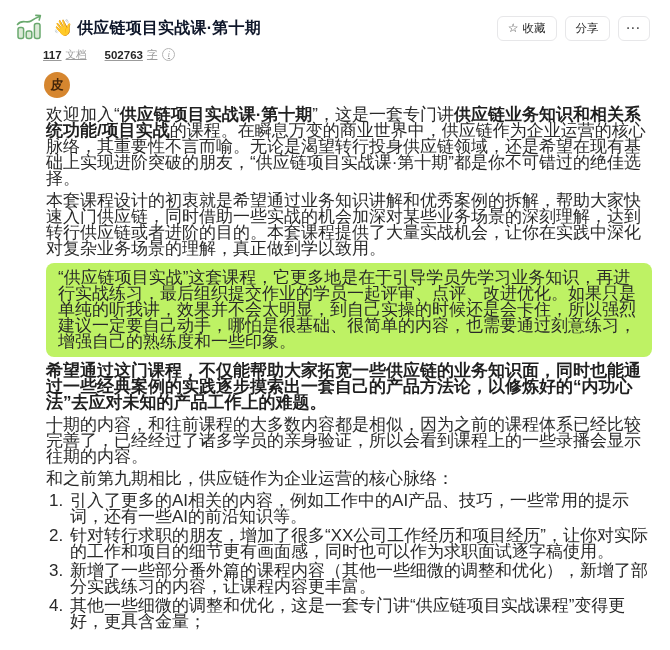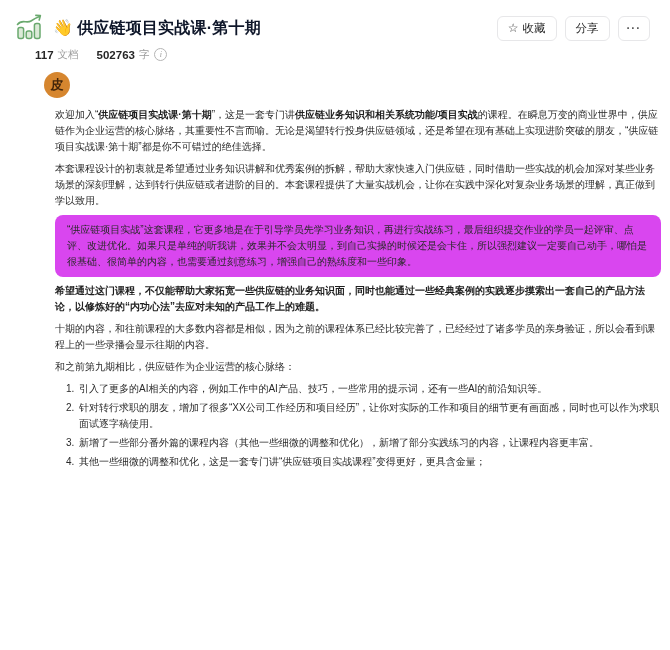--- a/index.html
+++ b/index.html
@@ -16,33 +16,33 @@
   .page-title{font-size:16px;font-weight:700;margin-left:9px;flex:1;color:#0f172a;
     white-space:nowrap;overflow:hidden;letter-spacing:.2px;}
   .title-emoji{margin-right:4px;}
   .actions{display:flex;align-items:center;gap:8px;}
   .btn{display:flex;align-items:center;gap:4px;height:25px;padding:0 10px;
     border:1px solid #e7e7e9;border-radius:6px;background:#fff;font-size:11.5px;
     color:#262626;cursor:pointer;box-sizing:border-box;}
   .btn .star{font-size:12px;line-height:1;position:relative;top:-0.5px;color:#444;}
   .btn-more{padding:0 8px;letter-spacing:1px;font-weight:700;color:#555;}
   
-  .stats-row{margin:3px 0 0 21px;display:flex;align-items:center;font-size:10.5px;color:#9b9b9b;height:15px;}
+  .stats-row{margin:3px 0 0 29px;display:flex;align-items:center;font-size:10.5px;color:#9b9b9b;height:15px;text-decoration:underline;}
   .stat{display:flex;align-items:center;margin-right:18px;}
   .stat .num{color:#262626;font-weight:700;font-size:11.5px;margin-right:4px;}
   .info-circle{display:inline-flex;align-items:center;justify-content:center;
     width:11px;height:11px;border:1px solid #b5b5b5;border-radius:50%;
     font-size:8px;color:#9b9b9b;margin-left:5px;font-family:"Liberation Serif",serif;font-style:italic;}
   
   .avatar-row{margin:10px 0 9px 30px;}
   .avatar{width:26px;height:26px;border-radius:50%;background:#d6862f;
     display:flex;align-items:center;justify-content:center;
     font-size:13px;font-weight:700;color:#42250a;cursor:pointer;}
   
-  .doc-body{margin-left:41px;width:606px;font-size:10px;line-height:16px;color:#292929;}
+  .doc-body{margin-left:32px;width:606px;font-size:17px;line-height:16px;color:#292929;}
   .para{margin:0 0 6px;}
   .para:last-child{margin-bottom:0;}
   .seg{}
   .bold{font-weight:700;color:#1f1f1f;}
   .callout{border-radius:8px;padding:7px 12px;margin:0 0 6px;box-sizing:border-box;}
   ol.num-list{margin:0 0 6px;padding-left:22px;}
   ol.num-list li{margin-bottom:3px;padding-left:2px;}
 </style>
 </head>
 <body>
@@ -88,21 +88,21 @@
     </span>
   </div>
 
   <div class="avatar-row">
     <div class="avatar">皮</div>
   </div>
 
   <div class="doc-body">
       <p class="para"><span class="seg">欢迎加入“</span><span class="seg bold">供应链项目实战课·第十期</span><span class="seg">”，这是一套专门讲</span><span class="seg bold">供应链业务知识和相关系统功能/项目实战</span><span class="seg">的课程。在瞬息万变的商业世界中，供应链作为企业运营的核心脉络，其重要性不言而喻。无论是渴望转行投身供应链领域，还是希望在现有基础上实现进阶突破的朋友，“供应链项目实战课·第十期”都是你不可错过的绝佳选择。</span></p>
       <p class="para"><span class="seg">本套课程设计的初衷就是希望通过业务知识讲解和优秀案例的拆解，帮助大家快速入门供应链，同时借助一些实战的机会加深对某些业务场景的深刻理解，达到转行供应链或者进阶的目的。本套课程提供了大量实战机会，让你在实践中深化对复杂业务场景的理解，真正做到学以致用。</span></p>
-      <div class="callout" style="background: #d946ef;"><span class="seg">“供应链项目实战”这套课程，它更多地是在于引导学员先学习业务知识，再进行实战练习，最后组织提交作业的学员一起评审、点评、改进优化。如果只是单纯的听我讲，效果并不会太明显，到自己实操的时候还是会卡住，所以强烈建议一定要自己动手，哪怕是很基础、很简单的内容，也需要通过刻意练习，增强自己的熟练度和一些印象。</span></div>
+      <div class="callout" style="background: #bef264;"><span class="seg">“供应链项目实战”这套课程，它更多地是在于引导学员先学习业务知识，再进行实战练习，最后组织提交作业的学员一起评审、点评、改进优化。如果只是单纯的听我讲，效果并不会太明显，到自己实操的时候还是会卡住，所以强烈建议一定要自己动手，哪怕是很基础、很简单的内容，也需要通过刻意练习，增强自己的熟练度和一些印象。</span></div>
       <p class="para"><span class="seg bold">希望通过这门课程，不仅能帮助大家拓宽一些供应链的业务知识面，同时也能通过一些经典案例的实践逐步摸索出一套自己的产品方法论，以修炼好的“内功心法”去应对未知的产品工作上的难题。</span></p>
       <p class="para"><span class="seg">十期的内容，和往前课程的大多数内容都是相似，因为之前的课程体系已经比较完善了，已经经过了诸多学员的亲身验证，所以会看到课程上的一些录播会显示往期的内容。</span></p>
       <p class="para"><span class="seg">和之前第九期相比，供应链作为企业运营的核心脉络：</span></p>
       <ol class="num-list">
         <li><span class="seg">引入了更多的AI相关的内容，例如工作中的AI产品、技巧，一些常用的提示词，还有一些AI的前沿知识等。</span></li>
         <li><span class="seg">针对转行求职的朋友，增加了很多“XX公司工作经历和项目经历”，让你对实际的工作和项目的细节更有画面感，同时也可以作为求职面试逐字稿使用。</span></li>
         <li><span class="seg">新增了一些部分番外篇的课程内容（其他一些细微的调整和优化），新增了部分实践练习的内容，让课程内容更丰富。</span></li>
         <li><span class="seg">其他一些细微的调整和优化，这是一套专门讲“供应链项目实战课程”变得更好，更具含金量；</span></li>
       </ol>
     </div>

